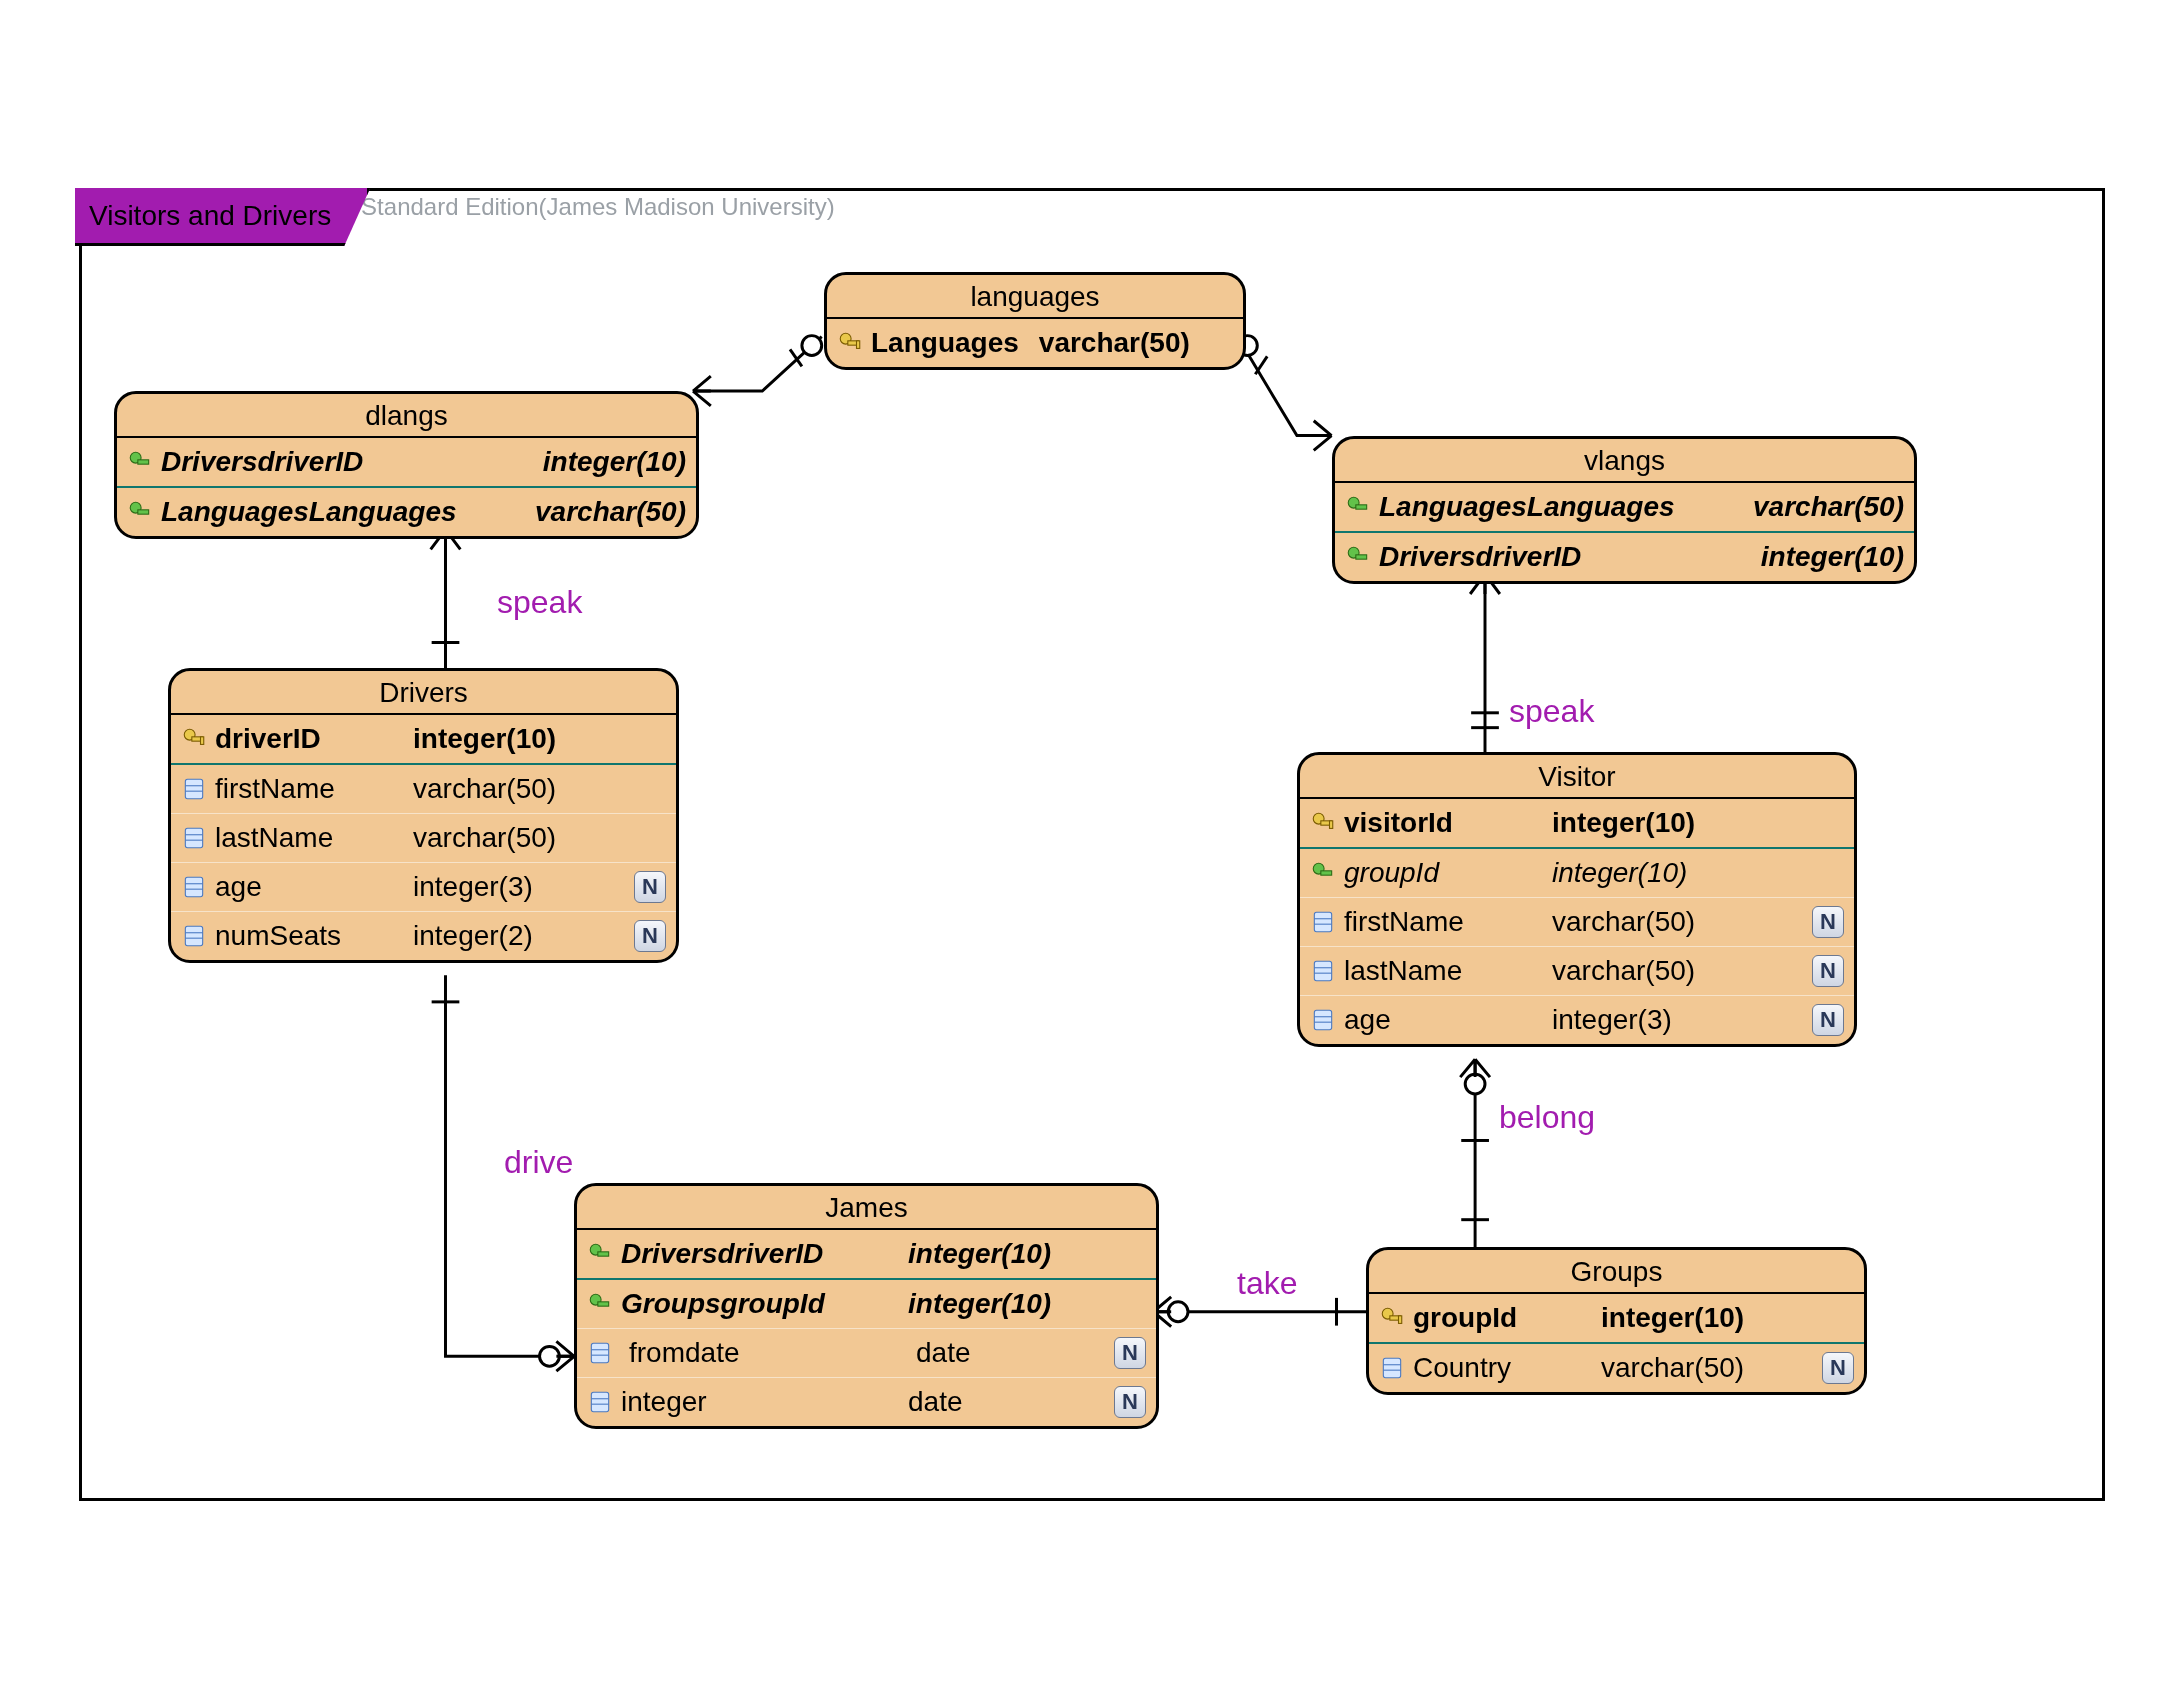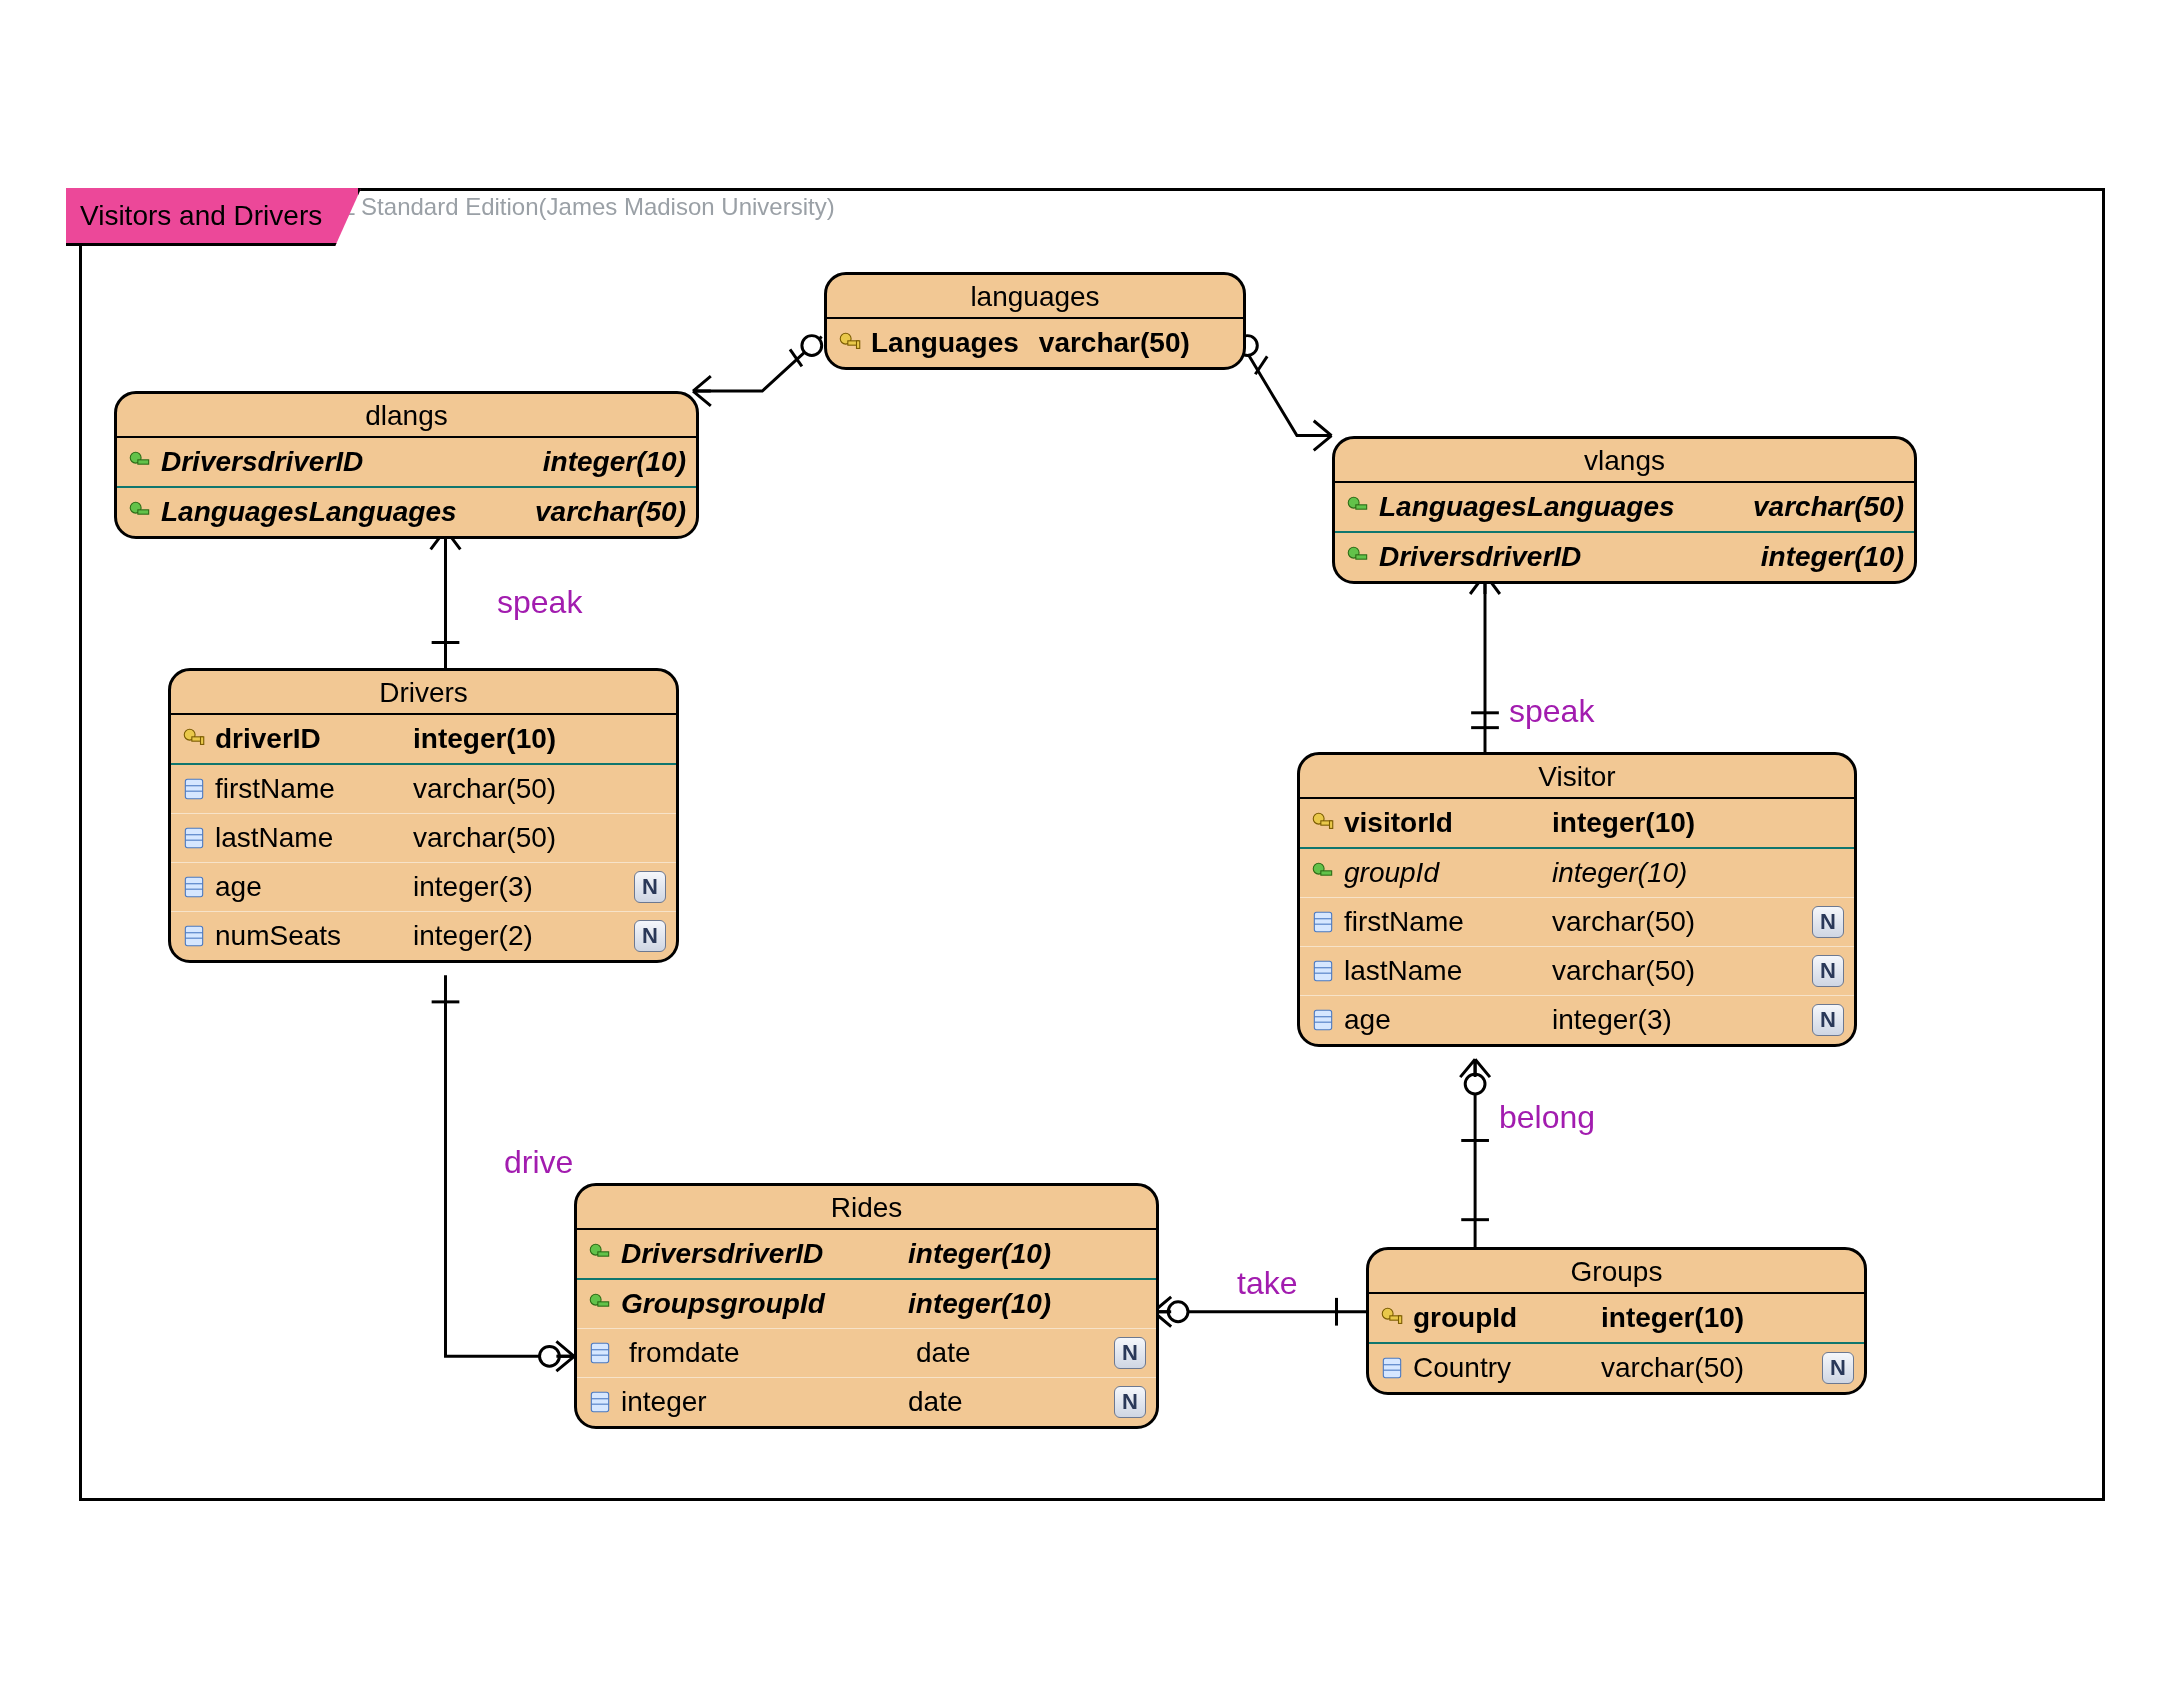--- a/index.html
+++ b/index.html
@@ -27,27 +27,27 @@
     position: absolute;
     left: 79px;
     top: 188px;
     width: 2020px;
     height: 1307px;
     border: 3px solid #000;
     background: transparent;
   }
   .frame-title-tab {
     position: absolute;
-    left: 66px;
+    left: 75px;
     top: 188px;
     height: 55px;
     display: flex;
     align-items: center;
     padding: 0 36px 0 14px;
-    background: #ec4899;
+    background: #a21caf;
     border: 3px solid #000;
     border-top: none;
     border-left: none;
     font-size: 28px;
     clip-path: polygon(0 0, 100% 0, calc(100% - 26px) 100%, 0 100%);
   }
   .entity {
     position: absolute;
     background: #f2c894;
     border: 3px solid #000;
@@ -343,21 +343,21 @@
             <line x1="4" y1="9" x2="20" y2="9" stroke="#4a79c2"></line>
             <line x1="4" y1="14" x2="20" y2="14" stroke="#4a79c2"></line>
           </svg></span>
       <span class="colname" style="width:188px;">age</span>
       <span class="coltype" style="width:178px;">integer(3)</span>
       <span class="nbadge">N</span>
     </div>
   </div>
 
   <div class="entity" style="left:574px; top:1183px; width:579px;">
-    <div class="entity-title">Rides</div>
+    <div class="entity-title">James</div>
     <div class="row header-sep">
       <span class="icon"><svg viewBox="0 0 24 24">
             <circle cx="8" cy="8" r="5" fill="#62c24a" stroke="#2c6b16"></circle>
             <rect x="10" y="10" width="10" height="4" fill="#62c24a" stroke="#2c6b16"></rect>
           </svg></span>
       <span class="colname bold italic" style="width:267px;">DriversdriverID</span>
       <span class="coltype bold italic">integer(10)</span>
     </div>
     <div class="row">
       <span class="icon"><svg viewBox="0 0 24 24">

